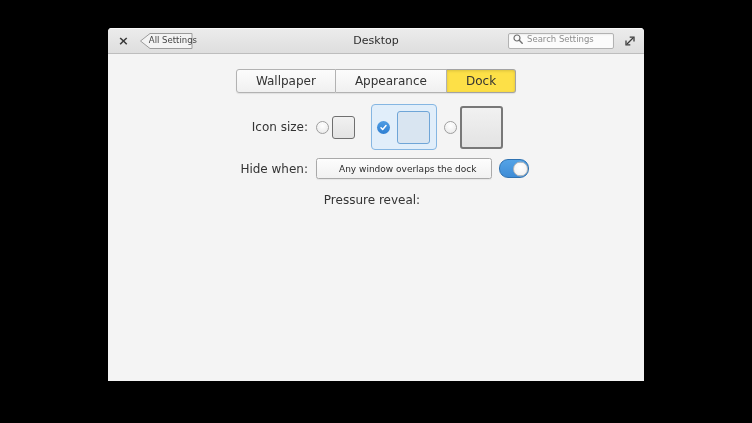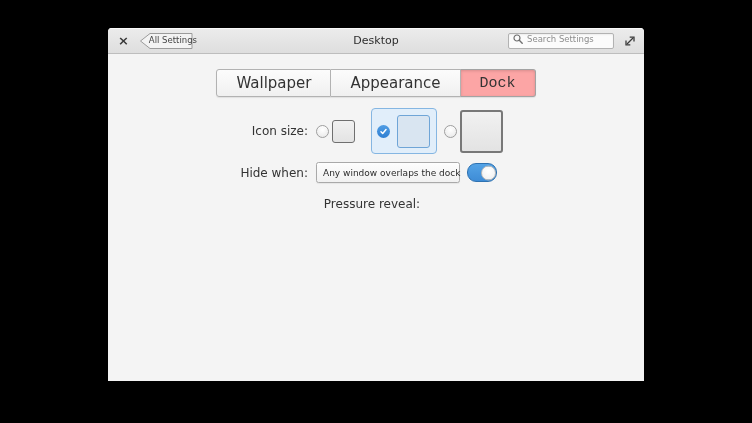--- a/index.html
+++ b/index.html
@@ -46,32 +46,31 @@
   }
   .search span{font-size:8.5px;color:#8d8d8d;white-space:nowrap;}
   .expand-icon{display:block;}
   
   .tabs{
     margin:15px auto 0;display:flex;width:fit-content;
     border-radius:3px;
     box-shadow:0 1px 1px rgba(0,0,0,.08);
   }
   .tab{
-    font-size:15px;color:#333;padding:4px 19px;
+    font-size:12px;color:#333;padding:4px 19px;
     background:linear-gradient(#fcfcfc,#f0f0f0);
     border:1px solid #b2b2b2;border-left-width:0;
     display:flex;align-items:center;white-space:nowrap;
   }
   .tab:first-child{border-left-width:1px;border-radius:3px 0 0 3px;}
   .tab:last-child{border-radius:0 3px 3px 0;}
   .tab.selected{
-    background:#fca5a5;
+    background:#fde047;
     box-shadow:inset 0 1px 3px rgba(0,0,0,.15);
     border-color:#a3a3a3;
-    font-family:Liberation Mono, monospace;
   }
   
   .row{display:flex;align-items:center;}
   .row .label{
     flex:0 0 200px;text-align:right;margin-right:8px;
     font-size:12px;color:#333;white-space:nowrap;
   }
   .controls{display:flex;align-items:center;}
   .row-iconsize{margin-top:11px;height:46px;}
   .row-hide{margin-top:8px;height:21px;}
@@ -97,21 +96,21 @@
   .check{
     width:13px;height:13px;border-radius:50%;margin-left:5px;
     background:linear-gradient(#4f9de4,#2f7fd2);
     display:flex;align-items:center;justify-content:center;flex:0 0 auto;
   }
   .sq-med{
     width:31px;height:31px;margin-left:7px;
     background:#d9e5f1;border:1px solid #6fa5d7;border-radius:3px;flex:0 0 auto;
   }
   .dropdown{
-    width:130px;height:19px;padding:0 6px;
+    width:130px;height:19px;padding:0 22px;
     background:linear-gradient(#fdfdfd,#f1f1f1);
     border:1px solid #a9a9a9;border-radius:2.5px;
     box-shadow:0 1px 1px rgba(0,0,0,.06);
     display:flex;align-items:center;justify-content:space-between;
   }
   .dropdown span{font-size:9px;color:#2b2b2b;white-space:nowrap;}
   .switch{
     position:relative;border-radius:9px;flex:0 0 auto;
   }
   .switch .knob{

